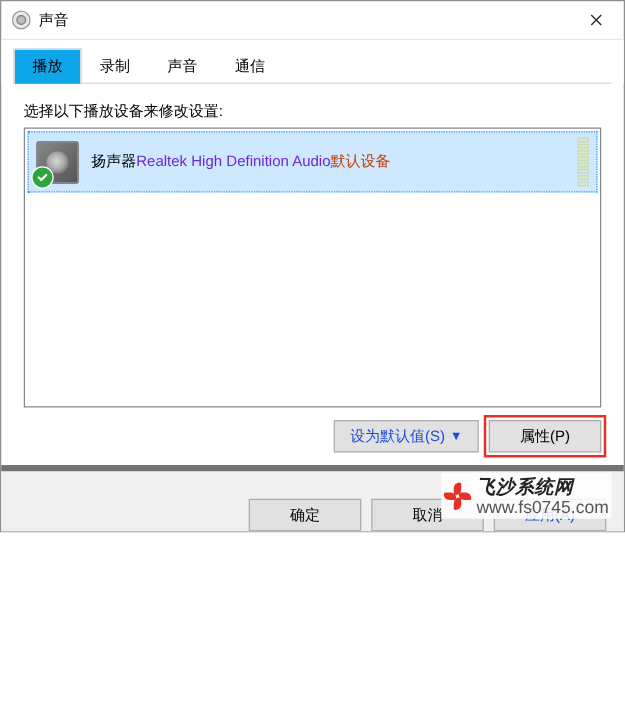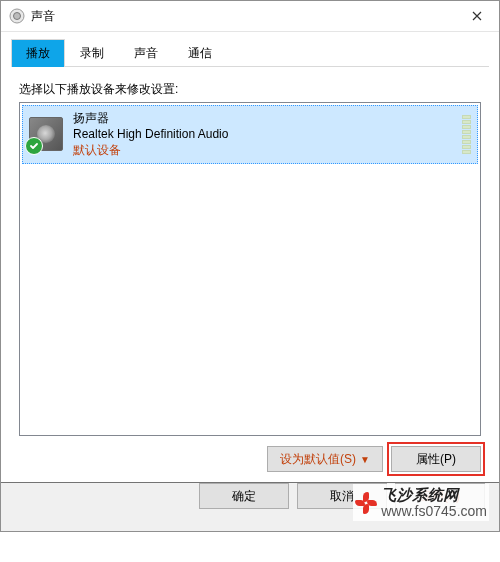--- a/index.html
+++ b/index.html
@@ -1,48 +1,48 @@
 <!DOCTYPE html>
 <html><head>
 <meta charset="utf-8">
 <style>
 html,body{margin:0;padding:0;font-family:"Microsoft YaHei","Segoe UI",Tahoma,sans-serif;font-size:12px;background:#fff;color:#000}
-.window{width:500px;height:532px;border:1px solid #8f8f8f;background:#fff;position:relative;box-sizing:border-box;display:flex;flex-direction:column}
+.window{width:500px;height:426px;border:1px solid #8f8f8f;background:#fff;position:relative;box-sizing:border-box;display:flex;flex-direction:column}
 .titlebar{height:30px;display:flex;align-items:center;padding:0 0 0 8px;border-bottom:1px solid #e5e5e5}
 .titlebar .icon{width:16px;height:16px;margin-right:6px;display:flex;align-items:center;justify-content:center}
 .titlebar .title{flex:1;font-size:12px}
 .titlebar .close{width:45px;height:30px;display:flex;align-items:center;justify-content:center;cursor:pointer}
 .titlebar .close svg{width:10px;height:10px}
 .tabs{display:flex;align-items:flex-end;padding:6px 10px 0 10px;background:#fff}
 .tab{padding:5px 14px;font-size:12px;color:#000;cursor:pointer;border:1px solid transparent;border-bottom:none;position:relative;top:1px}
 .tab.active{border-color:#d9d9d9;background:#0ea5e9}
 .tab-strip-border{border-bottom:1px solid #d9d9d9;margin:0 10px}
 .tab-panel{padding:14px 18px 10px 18px;flex:1;display:flex;flex-direction:column}
 .instruction{margin-bottom:4px;font-size:12px}
 .device-list{flex:1;border:1px solid #828790;background:#fff;overflow:auto;padding:2px}
 .device-item{display:flex;align-items:center;padding:4px 6px;border:1px solid transparent}
 .device-item.selected{background:#cde8ff;border:1px dotted #3399ff}
 .device-icon{width:34px;height:34px;position:relative;margin-right:10px}
 .device-icon .speaker-box{width:32px;height:32px;background:linear-gradient(135deg,#888,#555);border:1px solid #666;border-radius:2px;display:flex;align-items:center;justify-content:center}
 .device-icon .speaker-box .cone{width:18px;height:18px;border-radius:50%;background:radial-gradient(circle at 45% 45%,#d8d8d8 0%,#aaa 45%,#444 100%)}
 .device-icon .check{position:absolute;bottom:-4px;left:-4px;width:16px;height:16px;border-radius:50%;background:#2ea53f;display:flex;align-items:center;justify-content:center;border:1px solid #fff}
 .device-icon .check svg{width:10px;height:10px}
-.device-text{display:flex;flex-direction:column;line-height:1.35;flex:1}
+.device-text{display:flex;flex-direction:row;line-height:1.35;flex:1}
 .device-text .name{font-size:12px;color:#000}
-.device-text .driver{font-size:12px;color:#000000}
+.device-text .driver{font-size:12px;color:#6d28d9}
 .device-text .status{font-size:12px;color:#c2410c}
 .level-meter{display:flex;flex-direction:column;gap:1px;margin-left:6px}
 .level-meter .bar{width:7px;height:2px;background:#d7e8c8;border:1px solid #c7dab6}
 .button-row{display:flex;justify-content:flex-end;align-items:center;margin-top:10px;gap:8px}
 .button-row .left{margin-right:auto}
 .btn{min-width:90px;height:26px;padding:0 12px;font-size:12px;background:#e1e1e1;border:1px solid #adadad;cursor:pointer;display:inline-flex;align-items:center;justify-content:center}
-.btn:disabled{color:#c2410c;cursor:default}
+.btn:disabled{color:#1d4ed8;cursor:default}
 .btn .chev{margin-left:4px;font-size:10px}
 .highlight-red{outline:2px solid #e53126;outline-offset:2px}
-.dialog-buttons{height:48px;display:flex;align-items:flex-start;justify-content:flex-end;padding:0 14px;gap:8px;background:#f0f0f0;border-top:1px solid #737373}
+.dialog-buttons{height:48px;display:flex;align-items:flex-end;justify-content:flex-end;padding:0 14px;gap:8px;background:#f0f0f0;border-top:5px solid #737373}
 .watermark{position:absolute;right:10px;bottom:10px;display:flex;align-items:center;font-size:13px;color:#222;background:rgba(255,255,255,0.85);padding:2px 2px}
 .watermark .logo{width:22px;height:22px;margin-right:4px;position:relative}
 .watermark .logo .blade{position:absolute;left:50%;top:50%;width:10px;height:6px;background:#e53126;border-radius:2px 6px 2px 6px}
 .watermark .logo .b1{transform:translate(-50%,-50%) rotate(0deg) translateX(6px)}
 .watermark .logo .b2{transform:translate(-50%,-50%) rotate(90deg) translateX(6px)}
 .watermark .logo .b3{transform:translate(-50%,-50%) rotate(180deg) translateX(6px)}
 .watermark .logo .b4{transform:translate(-50%,-50%) rotate(270deg) translateX(6px)}
 .watermark .brand{font-weight:bold;font-style:italic;font-size:15px;letter-spacing:0.5px}
 .watermark .url{font-size:14px;color:#555;display:block;margin-top:-2px}
 </style>

